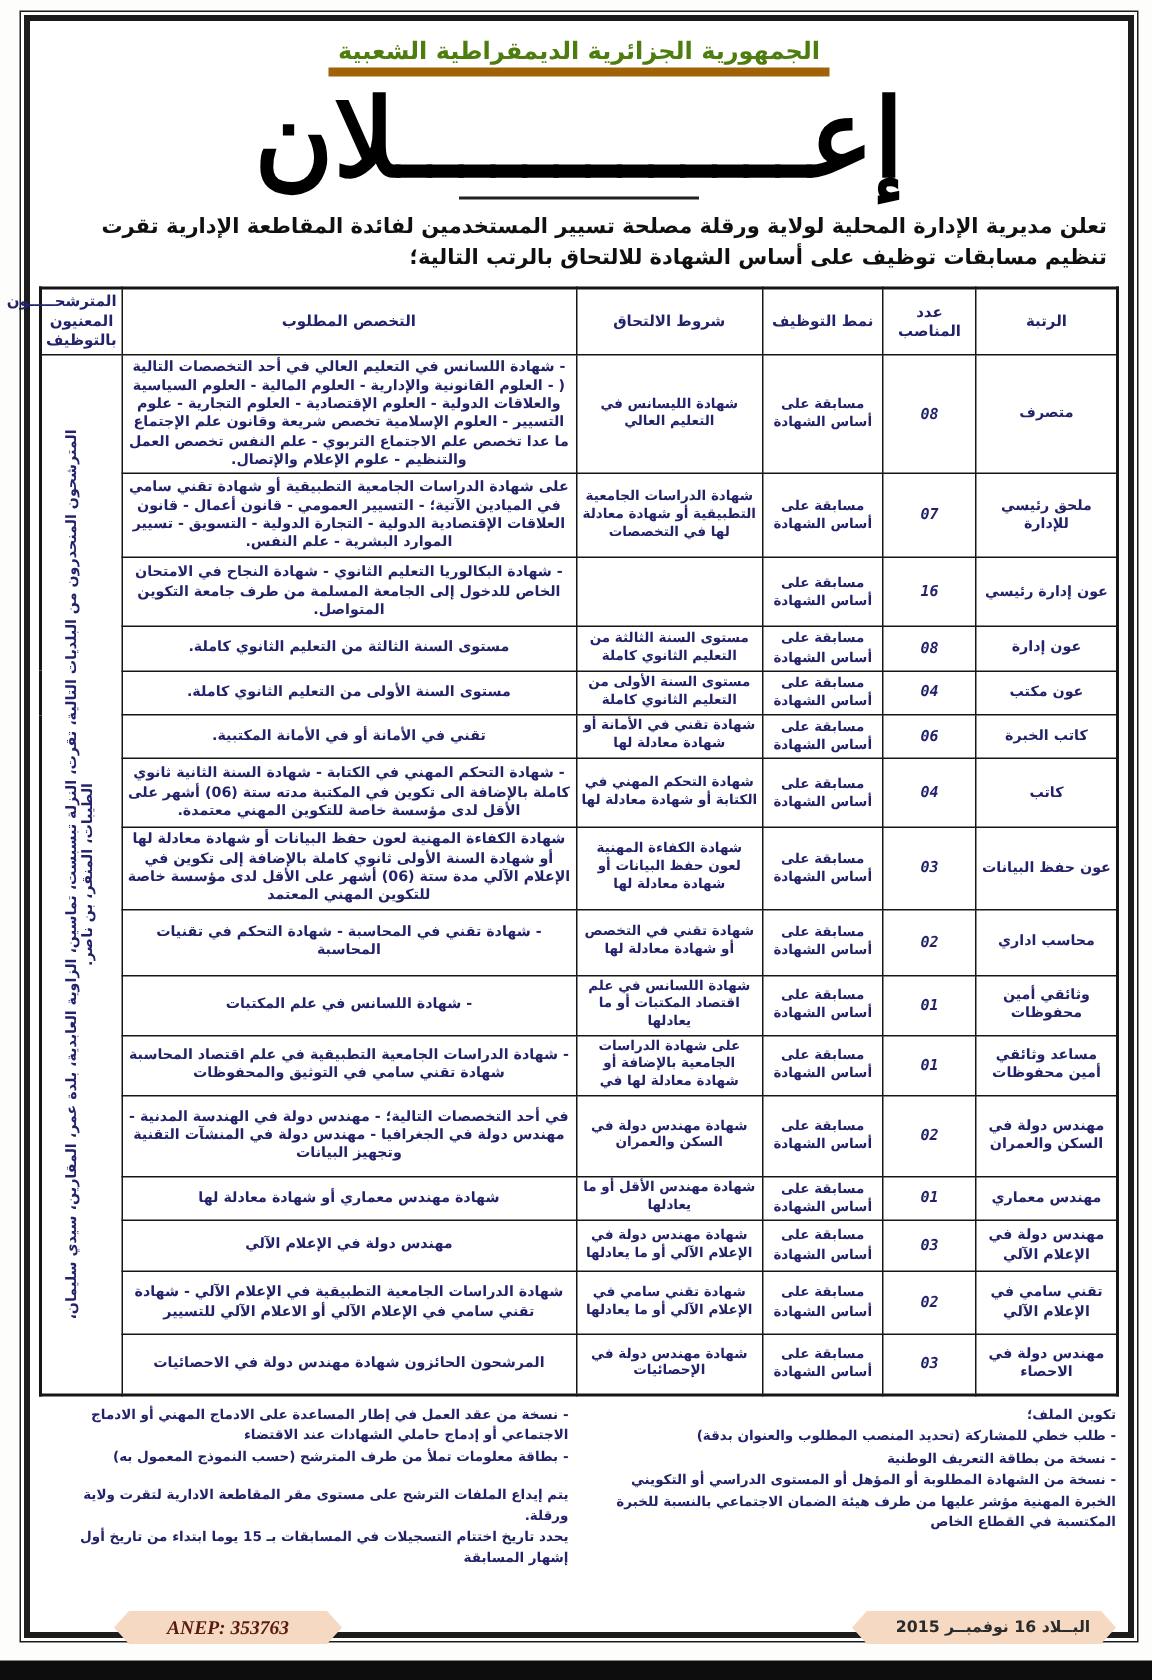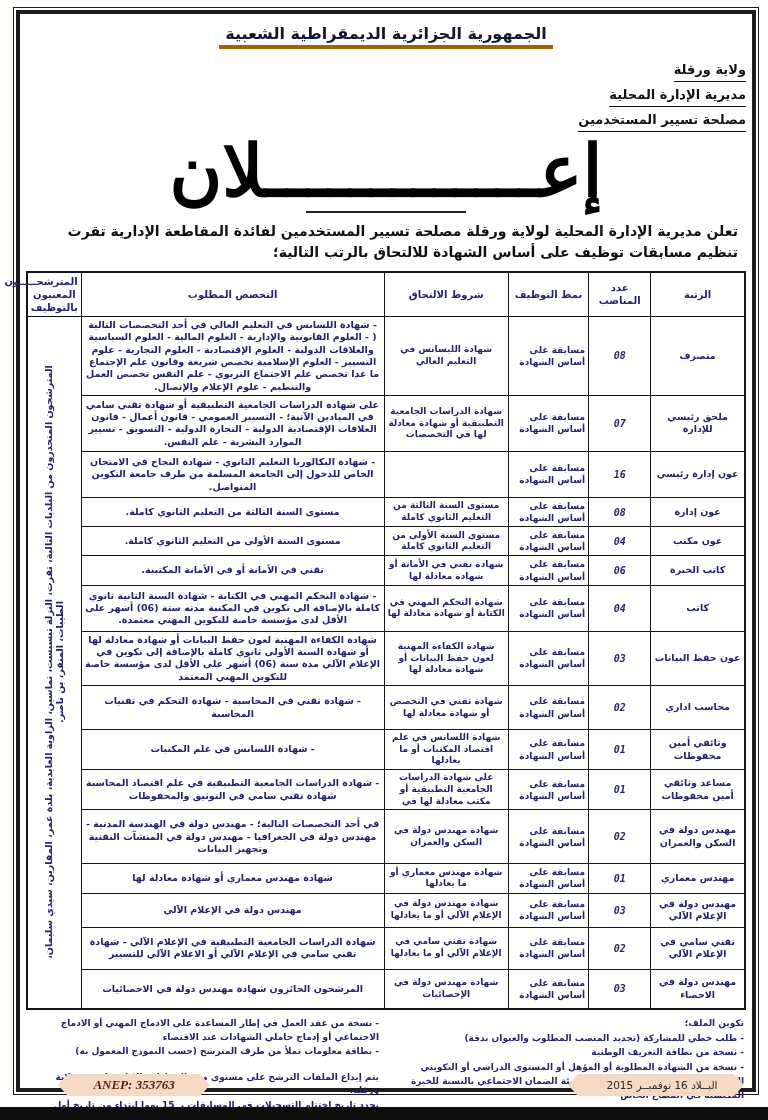--- a/index.html
+++ b/index.html
@@ -8,22 +8,22 @@
     font-family:"DejaVu Sans",sans-serif;overflow:hidden;
   }
   .frame{
     position:absolute;left:16px;top:10px;right:12px;bottom:28px;
     border:4px solid #1c1c1c;outline:1px solid #1c1c1c;outline-offset:2px;
     background:#fff;box-sizing:border-box;padding:10px 6px 6px 6px;
   }
   
   .republic{ text-align:center;margin-bottom:8px; }
   .republic span{
-    display:inline-block;font-size:16px;font-weight:bold;color:#0f172a;
-    border-bottom:4px solid #a16207;padding:0 6px 2px 6px;
+    display:inline-block;font-size:16px;font-weight:bold;color:#4d7c0f;
+    border-bottom:6px solid #a16207;padding:0 6px 2px 6px;
   }
   .org{ text-align:right;padding-left:4px;line-height:1.55;margin-bottom:2px; }
   .org div span{
     display:inline-block;font-size:13px;font-weight:bold;color:#141414;
     border-bottom:1.5px solid #141414;padding-bottom:1px;
   }
   .big-title{ text-align:center;margin:6px 0 0 0; }
   .big-title span{
     font-size:72px;line-height:0.95;font-weight:bold;color:#000000;display:inline-block;font-family:Liberation Serif, serif;
   }
@@ -37,21 +37,21 @@
     width:100%;border-collapse:collapse;table-layout:fixed;
     border:2px solid #161616;direction:rtl;
   }
   table.jobs th,table.jobs td{
     border:1px solid #161616;color:#23236b;font-weight:bold;
     padding:2px 3px;vertical-align:middle;box-sizing:border-box;
   }
   table.jobs th{ font-size:10px;text-align:center;height:34px;line-height:1.3; }
   td.c-rank{ font-size:9.5px;text-align:center;line-height:1.3; }
   td.c-count{ font-size:10px;text-align:center;font-family:"DejaVu Sans Mono",monospace;font-style:italic; }
-  td.c-mode{ font-size:9px;line-height:1.35;margin-top:32px; }
+  td.c-mode{ font-size:9px;text-align:center;line-height:1.35;margin-top:32px; }
   td.c-cond{ font-size:9px;text-align:center;line-height:1.3; }
   td.c-spec{ font-size:9.5px;text-align:center;line-height:1.3; }
   td.c-cand{ position:relative;padding:0; }
   .vert{
     position:absolute;top:50%;left:50%;
     transform:translate(-50%,-50%) rotate(-90deg);
     width:600px;text-align:center;font-size:9.5px;line-height:1.2;
     color:#23236b;font-weight:bold;white-space:normal;
   }
   tr.r1 td{height:76px} tr.r2 td{height:56px} tr.r3 td{height:46px}
@@ -65,43 +65,38 @@
   .notes .col{ width:50%;font-size:9px;font-weight:bold;color:#23236b;line-height:1.5;text-align:right; }
   .notes .col div{ margin-bottom:1px; }
   .gap-above{ margin-top:12px !important; }
   
   .tag{
     position:absolute;height:22px;z-index:5;display:flex;align-items:center;justify-content:center;
     background:#f6d9c2;
     clip-path:polygon(10px 0,calc(100% - 10px) 0,100% 50%,calc(100% - 10px) 100%,10px 100%,0 50%);
     filter:drop-shadow(0 0 1px #5a3a28);
   }
-  .anep-tag{ left:58px;bottom:24px;width:152px; }
+  .anep-tag{ left:76px;bottom:24px;width:152px; }
   .anep-tag span{
     font-family:"Liberation Serif",serif;font-style:italic;font-weight:bold;
     font-size:13px;color:#5a1a10;direction:ltr;
   }
   .date-tag{ right:24px;bottom:24px;width:176px; }
-  .date-tag span{ font-size:10.5px;font-weight:normal;color:#2a2a2a;margin-left:12px; }
+  .date-tag span{ font-size:10.5px;font-weight:bold;color:#2a2a2a;margin-left:12px; }
   .scan-strip{ position:absolute;left:0;right:0;bottom:0;height:13px;background:#0d0d0d; }
 </style>
 </head>
 <body>
 
 <div class="frame">
 
   <div class="republic">
     <span>الجمهورية الجزائرية الديمقراطية الشعبية</span>
   </div>
 
-  <div class="org">
-    <div><span>ولاية ورقلة</span></div>
-    <div><span>مديرية الإدارة المحلية</span></div>
-    <div><span>مصلحة تسيير المستخدمين</span></div>
-  </div>
 
   <div class="big-title">
     <span>إعـــــــــــــلان</span>
   </div>
   <div class="big-underline"></div>
 
   <div class="intro">تعلن مديرية الإدارة المحلية لولاية ورقلة مصلحة تسيير المستخدمين لفائدة المقاطعة الإدارية تقرت تنظيم مسابقات توظيف على أساس الشهادة للالتحاق بالرتب التالية؛</div>
 
   <table class="jobs">
     <colgroup>
@@ -193,35 +188,35 @@
         <td class="c-rank">وثائقي أمين محفوظات</td>
         <td class="c-count">01</td>
         <td class="c-mode">مسابقة على أساس الشهادة</td>
         <td class="c-cond">شهادة اللسانس في علم اقتصاد المكتبات أو ما يعادلها</td>
         <td class="c-spec">- شهادة اللسانس في علم المكتبات</td>
       </tr>
       <tr class="r11">
         <td class="c-rank">مساعد وثائقي أمين محفوظات</td>
         <td class="c-count">01</td>
         <td class="c-mode">مسابقة على أساس الشهادة</td>
-        <td class="c-cond">على شهادة الدراسات الجامعية التطبيقية أو مكتب معادلة لها في</td>
+        <td class="c-cond">على شهادة الدراسات الجامعية بالإضافة أو شهادة معادلة لها في</td>
         <td class="c-spec">- شهادة الدراسات الجامعية التطبيقية في علم اقتصاد المحاسبة شهادة تقني سامي في التوثيق والمحفوظات</td>
       </tr>
       <tr class="r12">
         <td class="c-rank">مهندس دولة في السكن والعمران</td>
         <td class="c-count">02</td>
         <td class="c-mode">مسابقة على أساس الشهادة</td>
         <td class="c-cond">شهادة مهندس دولة في السكن والعمران</td>
         <td class="c-spec">في أحد التخصصات التالية؛ - مهندس دولة في الهندسة المدنية - مهندس دولة في الجغرافيا - مهندس دولة في المنشآت التقنية وتجهيز البيانات</td>
       </tr>
       <tr class="r13">
         <td class="c-rank">مهندس معماري</td>
         <td class="c-count">01</td>
         <td class="c-mode">مسابقة على أساس الشهادة</td>
-        <td class="c-cond">شهادة مهندس معماري أو ما يعادلها</td>
+        <td class="c-cond">شهادة مهندس الأقل أو ما يعادلها</td>
         <td class="c-spec">شهادة مهندس معماري أو شهادة معادلة لها</td>
       </tr>
       <tr class="r14">
         <td class="c-rank">مهندس دولة في الإعلام الآلي</td>
         <td class="c-count">03</td>
         <td class="c-mode">مسابقة على أساس الشهادة</td>
         <td class="c-cond">شهادة مهندس دولة في الإعلام الآلي أو ما يعادلها</td>
         <td class="c-spec">مهندس دولة في الإعلام الآلي</td>
       </tr>
       <tr class="r15">

